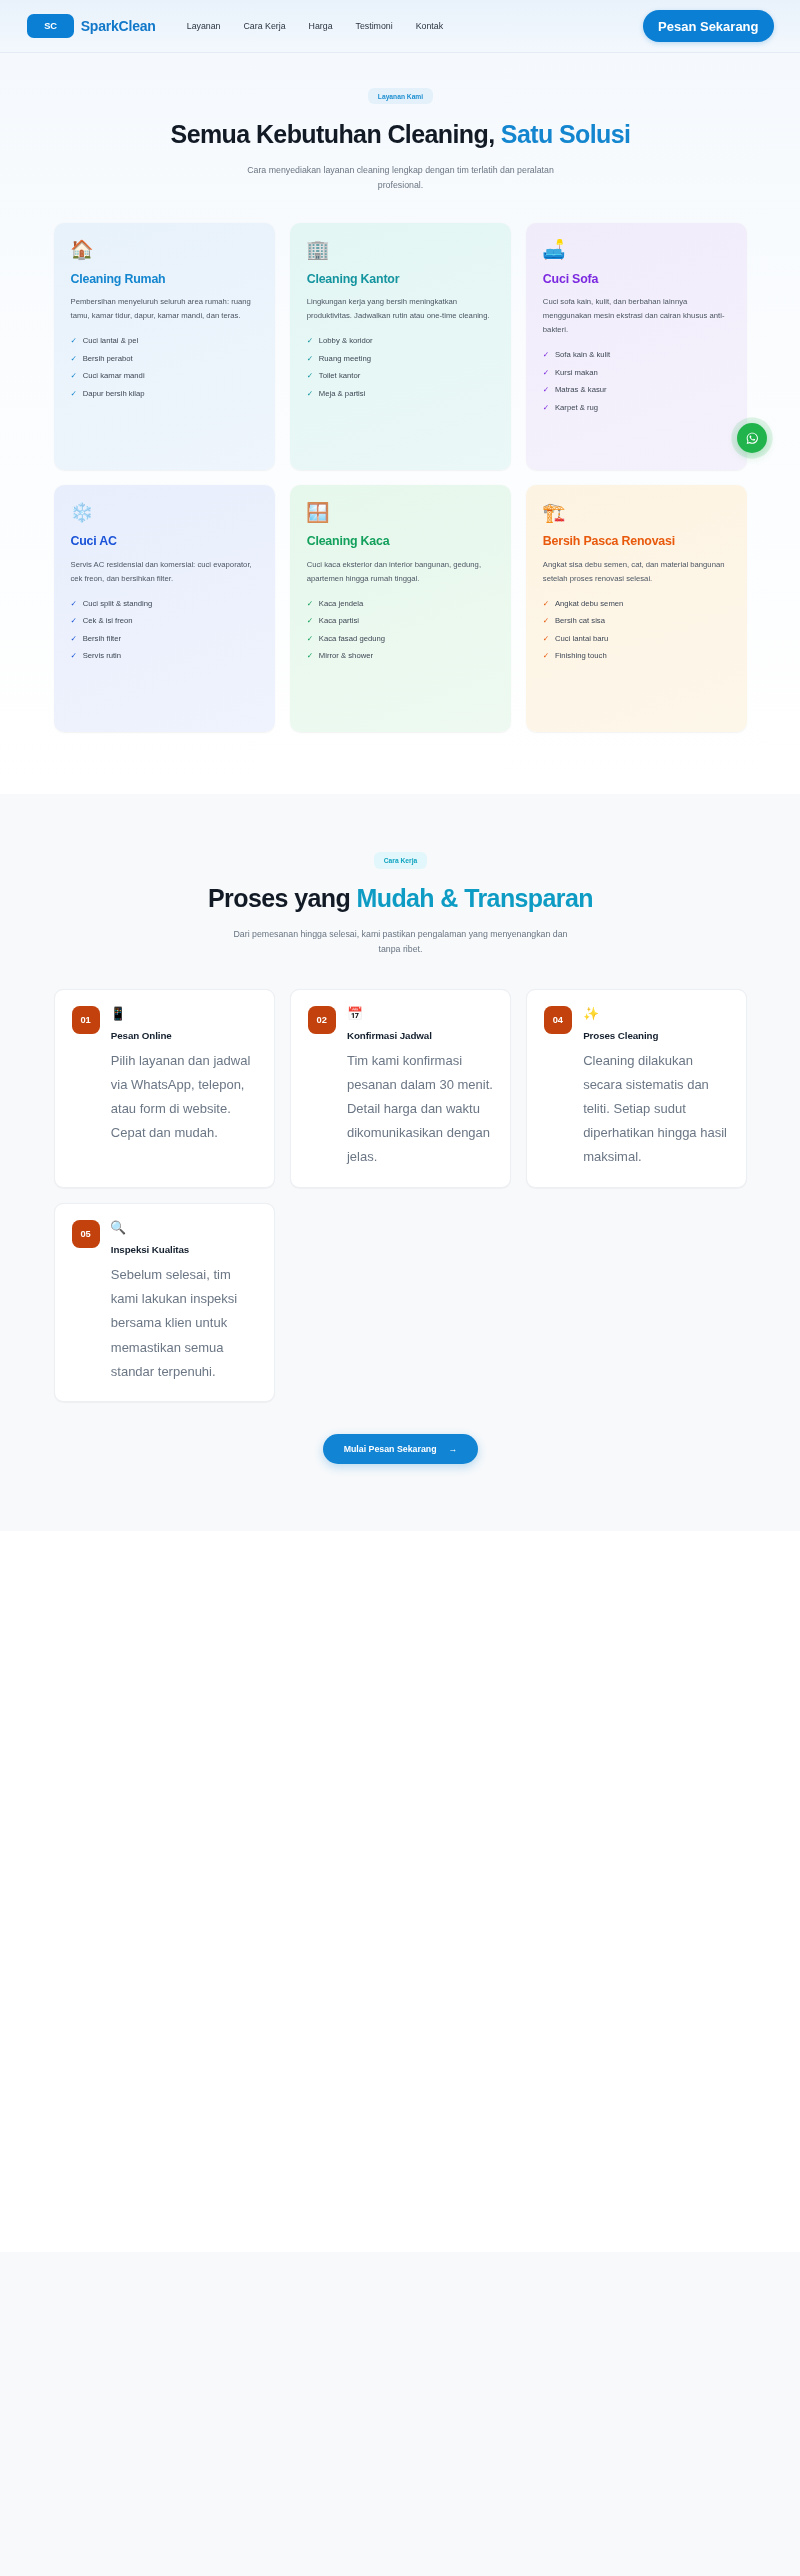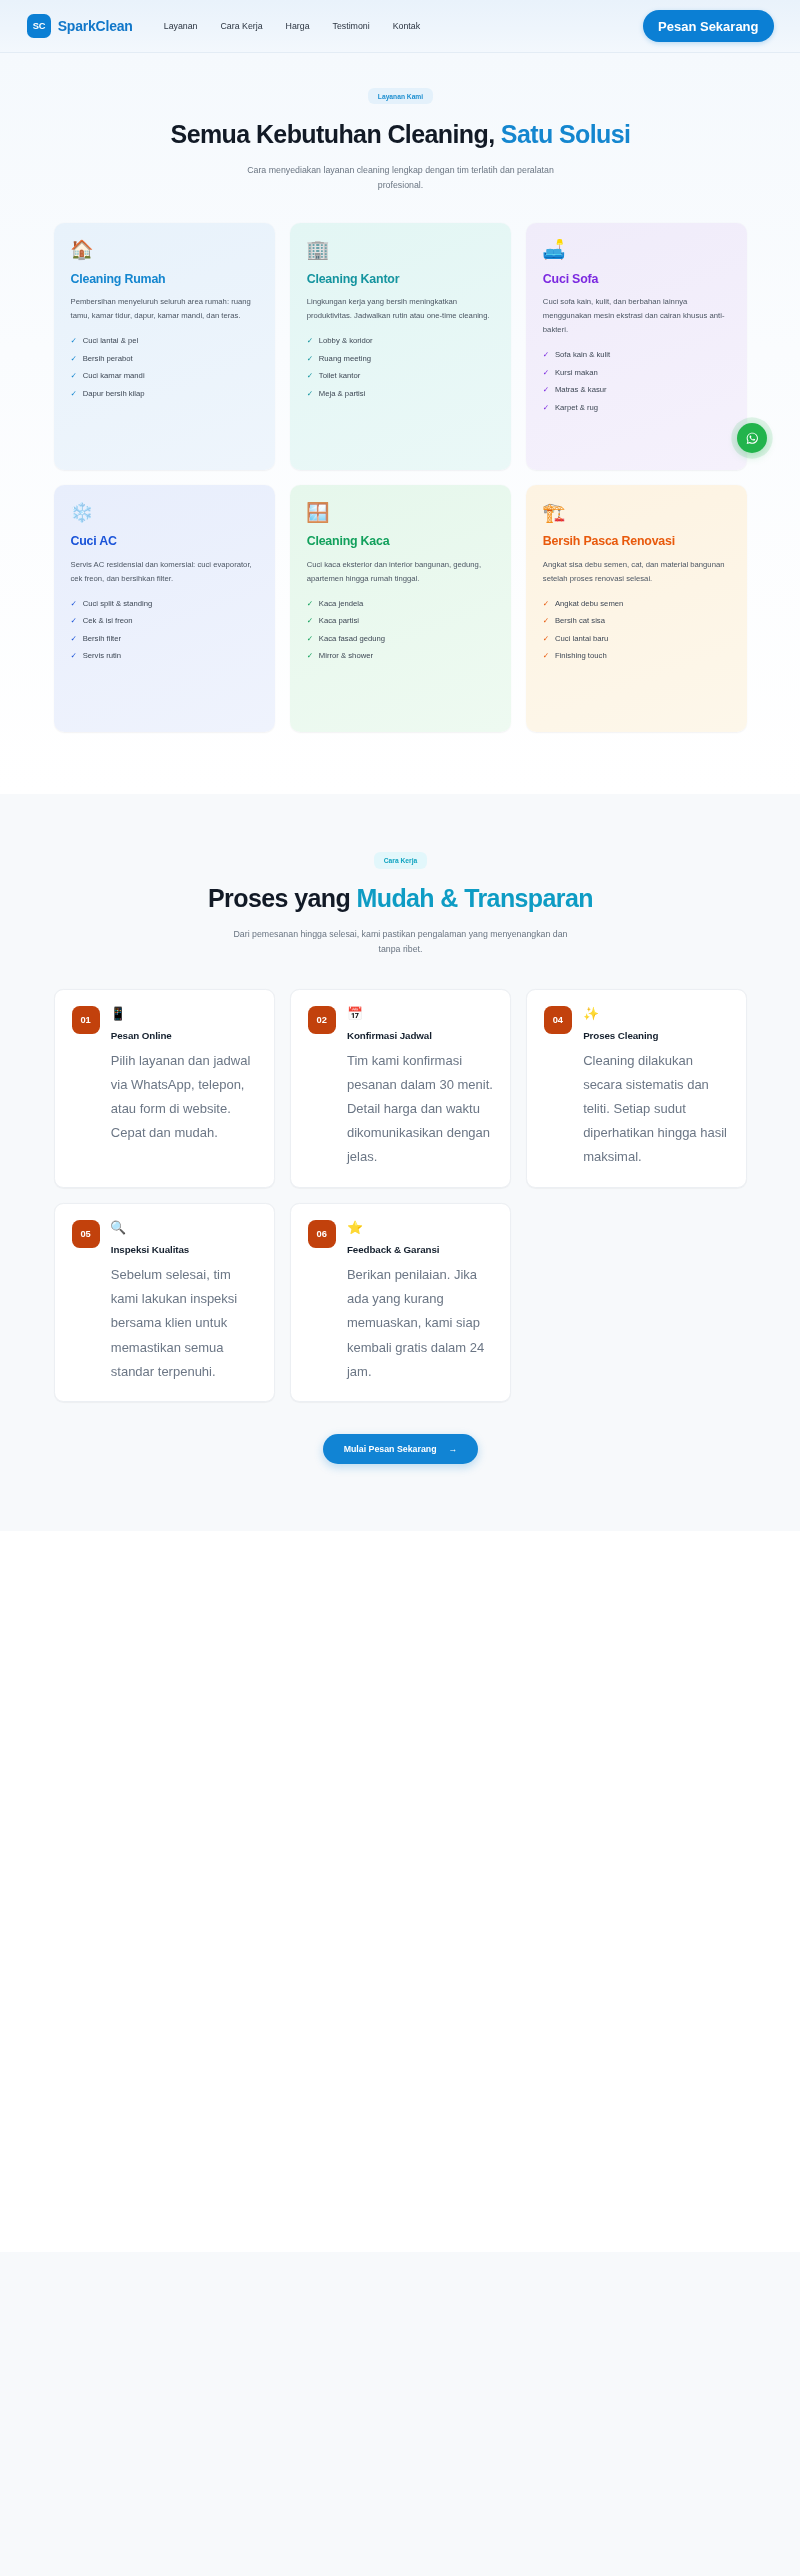--- a/index.html
+++ b/index.html
@@ -24,21 +24,21 @@
     padding: 0 27px;
   }
   .nav-inner {
     width: 747px;
     margin: 0 auto;
     display: flex;
     align-items: center;
   }
   .brand { display: flex; align-items: center; gap: 6.7px; }
   .brand-mark {
-    width: 24px; height: 24px;
+    width: 47px; height: 24px;
     border-radius: 6.7px;
     background: #0b7fd4;
     color: #fff;
     font-size: 9.3px;
     font-weight: 700;
     letter-spacing: -0.3px;
     display: flex; align-items: center; justify-content: center;
   }
   .brand-name {
     font-size: 14px;
@@ -472,28 +472,20 @@
 
       <article class="proc-card">
         <div class="proc-badge">05</div>
         <div class="proc-body">
           <span class="proc-emoji">🔍</span>
           <h3 class="proc-title">Inspeksi Kualitas</h3>
           <p class="proc-desc">Sebelum selesai, tim kami lakukan inspeksi bersama klien untuk memastikan semua standar terpenuhi.</p>
         </div>
       </article>
 
-      <article class="proc-card">
-        <div class="proc-badge">06</div>
-        <div class="proc-body">
-          <span class="proc-emoji">⭐</span>
-          <h3 class="proc-title">Feedback &amp; Garansi</h3>
-          <p class="proc-desc">Berikan penilaian. Jika ada yang kurang memuaskan, kami siap kembali gratis dalam 24 jam.</p>
-        </div>
-      </article>
 
     </div>
 
     <div class="cta-wrap">
       <button class="cta-btn">
         <span>Mulai Pesan Sekarang</span>
         <span>→</span>
       </button>
     </div>
   </div>

